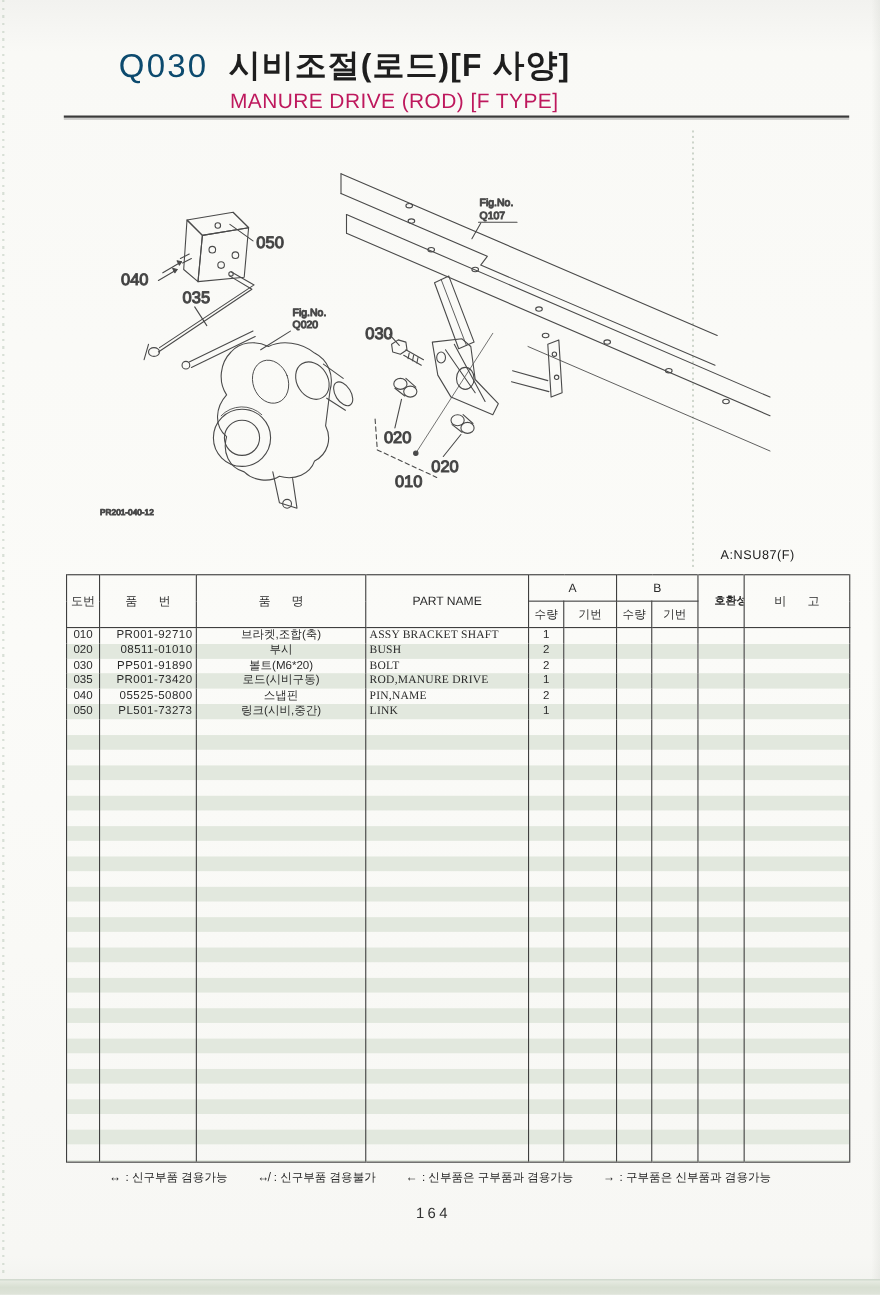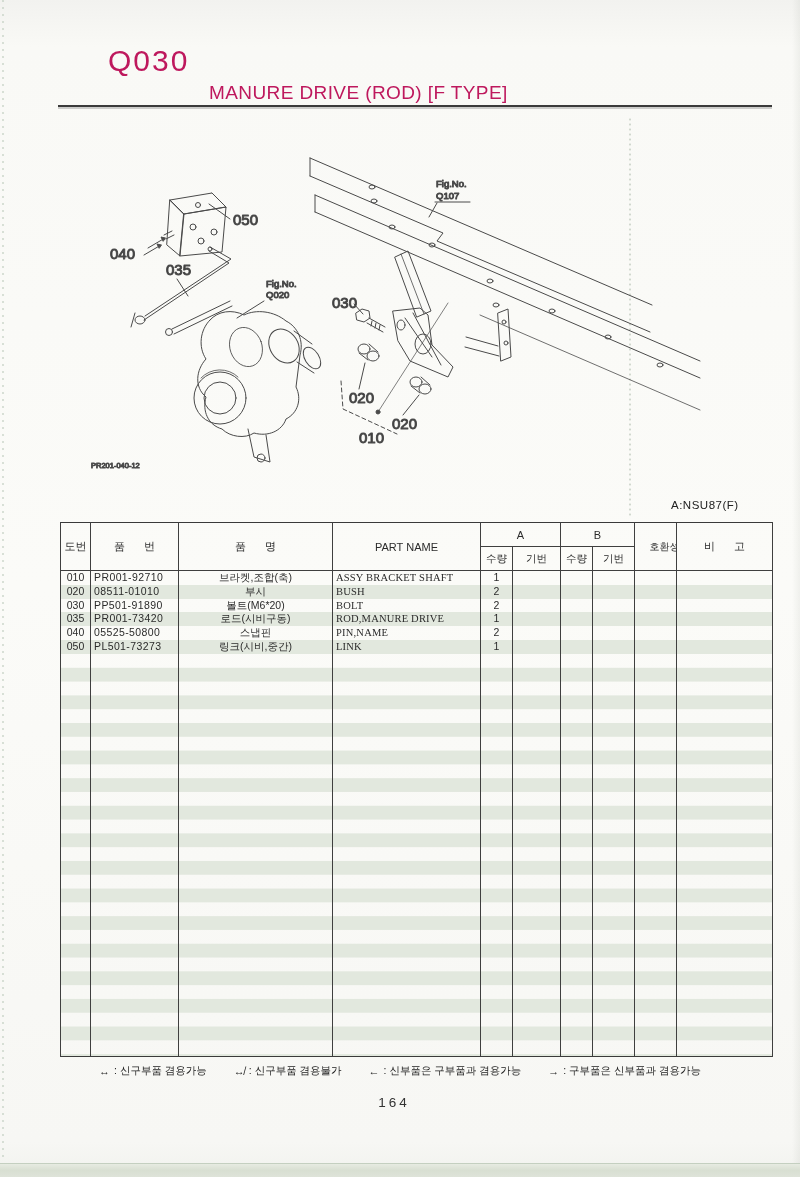--- a/index.html
+++ b/index.html
@@ -13,49 +13,49 @@
   
   .edge-dots{position:absolute;left:2px;top:0;width:2px;height:1160px;
     background:repeating-linear-gradient(180deg,#bccabb 0 2px,transparent 2px 7px);opacity:.55;}
   .bottom-band{position:absolute;left:0;top:1163px;width:800px;height:14px;
     background:linear-gradient(180deg,#e7ebe2 0%,#d8dfd2 45%,#dfe4da 100%);
     border-top:1px solid #c4cfc0;}
   .right-shade{position:absolute;right:0;top:0;width:8px;height:1163px;
     background:linear-gradient(270deg,rgba(90,100,85,.07),rgba(0,0,0,0));}
 
   
-  .sec-code{position:absolute;left:108px;top:44px;font-size:30px;letter-spacing:2px;color:#be185d;}
+  .sec-code{position:absolute;left:108px;top:44px;font-size:30px;letter-spacing:2px;color:#0c4a6e;}
   .title-ko{position:absolute;left:208px;top:40px;font-size:29px;font-weight:bold;letter-spacing:1px;color:#1e1e1e;}
   .title-en{position:absolute;left:209px;top:82px;font-size:19px;letter-spacing:.4px;color:#be185d;}
   .title-rule{position:absolute;left:58px;top:105px;width:714px;height:2px;background:#3a3a3a;
     box-shadow:0 2px 0 rgba(120,120,120,.35);}
 
   
   .figure-wrap{position:absolute;left:60px;top:115px;width:712px;height:405px;}
   svg text{font-family:"Liberation Sans","DejaVu Sans",sans-serif;fill:#2f2f2f;}
   .callout{font-size:15px;}
   .figno{font-size:9.5px;}
   .tinycode{font-size:7.5px;fill:#555;}
-  .model-note{position:absolute;left:655px;top:499px;font-size:11.5px;letter-spacing:.5px;color:#222;margin-left:16px;}
+  .model-note{position:absolute;left:655px;top:499px;font-size:11.5px;letter-spacing:.5px;color:#222;}
 
   
   .parts-table{position:absolute;left:60px;top:522px;width:712px;border-collapse:collapse;table-layout:fixed;}
   .parts-table td,.parts-table th{border-left:1px solid #3f3f3f;border-right:1px solid #3f3f3f;
     padding:0 3px;font-weight:normal;overflow:hidden;white-space:nowrap;}
   .parts-table{border:1.5px solid #3a3a3a;}
   .parts-table thead th{border-bottom:1px solid #3f3f3f;font-size:11px;text-align:center;padding:0 1px;}
   .parts-table thead tr.h1 th{height:23px;}
   .parts-table thead tr.h2 th{height:23px;font-size:10.5px;}
   th.sp{letter-spacing:8px;text-indent:8px;}
   th.compat-head{vertical-align:middle;}
-  th.compat-head span{display:inline-block;width:12px;word-break:break-all;line-height:1.12;font-size:10px;}
+  th.compat-head span{display:inline-block;width:12px;word-break:break-all;line-height:1.12;font-size:10px;font-weight:bold;}
   .parts-table tbody td{height:13.8px;font-size:10.5px;line-height:13.8px;}
   .parts-table tbody tr.data-row:nth-child(even) td{background:#e2e8de;}
   td.c{text-align:center;}
-  td.pn{letter-spacing:.4px;font-size:11px;text-align:left;}
+  td.pn{letter-spacing:.4px;font-size:11px;text-align:right;}
   td.ko{font-size:10.5px;text-align:center;}
   td.en{font-size:10.5px;letter-spacing:.2px;font-family:Liberation Serif, serif;}
   tr.filler td{height:402px;padding:0;
     background-image:
       linear-gradient(#3f3f3f,#3f3f3f),linear-gradient(#3f3f3f,#3f3f3f),linear-gradient(#3f3f3f,#3f3f3f),
       linear-gradient(#3f3f3f,#3f3f3f),linear-gradient(#3f3f3f,#3f3f3f),linear-gradient(#3f3f3f,#3f3f3f),
       linear-gradient(#3f3f3f,#3f3f3f),linear-gradient(#3f3f3f,#3f3f3f),linear-gradient(#3f3f3f,#3f3f3f),
       repeating-linear-gradient(180deg,#ffffff00 0 13.8px,#e2e8de 13.8px 27.6px);
     background-repeat:no-repeat,no-repeat,no-repeat,no-repeat,no-repeat,no-repeat,no-repeat,no-repeat,no-repeat,repeat-y;
     background-size:1px 100%,1px 100%,1px 100%,1px 100%,1px 100%,1px 100%,1px 100%,1px 100%,1px 100%,100% 27.6px;
@@ -70,20 +70,21 @@
     font-size:13.5px;letter-spacing:3px;color:#333;}
 </style>
 </head>
 <body>
 
 <div class="page">
   <div class="edge-dots"></div>
   <div class="right-shade"></div>
 
   <div class="sec-code">Q030</div>
+  <div class="title-ko">시비조절(로드)[F 사양]</div>
   <div class="title-en">MANURE DRIVE (ROD) [F TYPE]</div>
   <div class="title-rule"></div>
 
   <div class="figure-wrap">
     <svg width="712" height="405" viewBox="0 0 712 405" fill="none" stroke="#4a4a4a" stroke-width="1" stroke-linejoin="round" stroke-linecap="round">
 
       <line x1="570" y1="4" x2="570" y2="402" stroke="#a8b6a6" stroke-width="1" stroke-dasharray="1 4"></line>
 
       <g>
 

